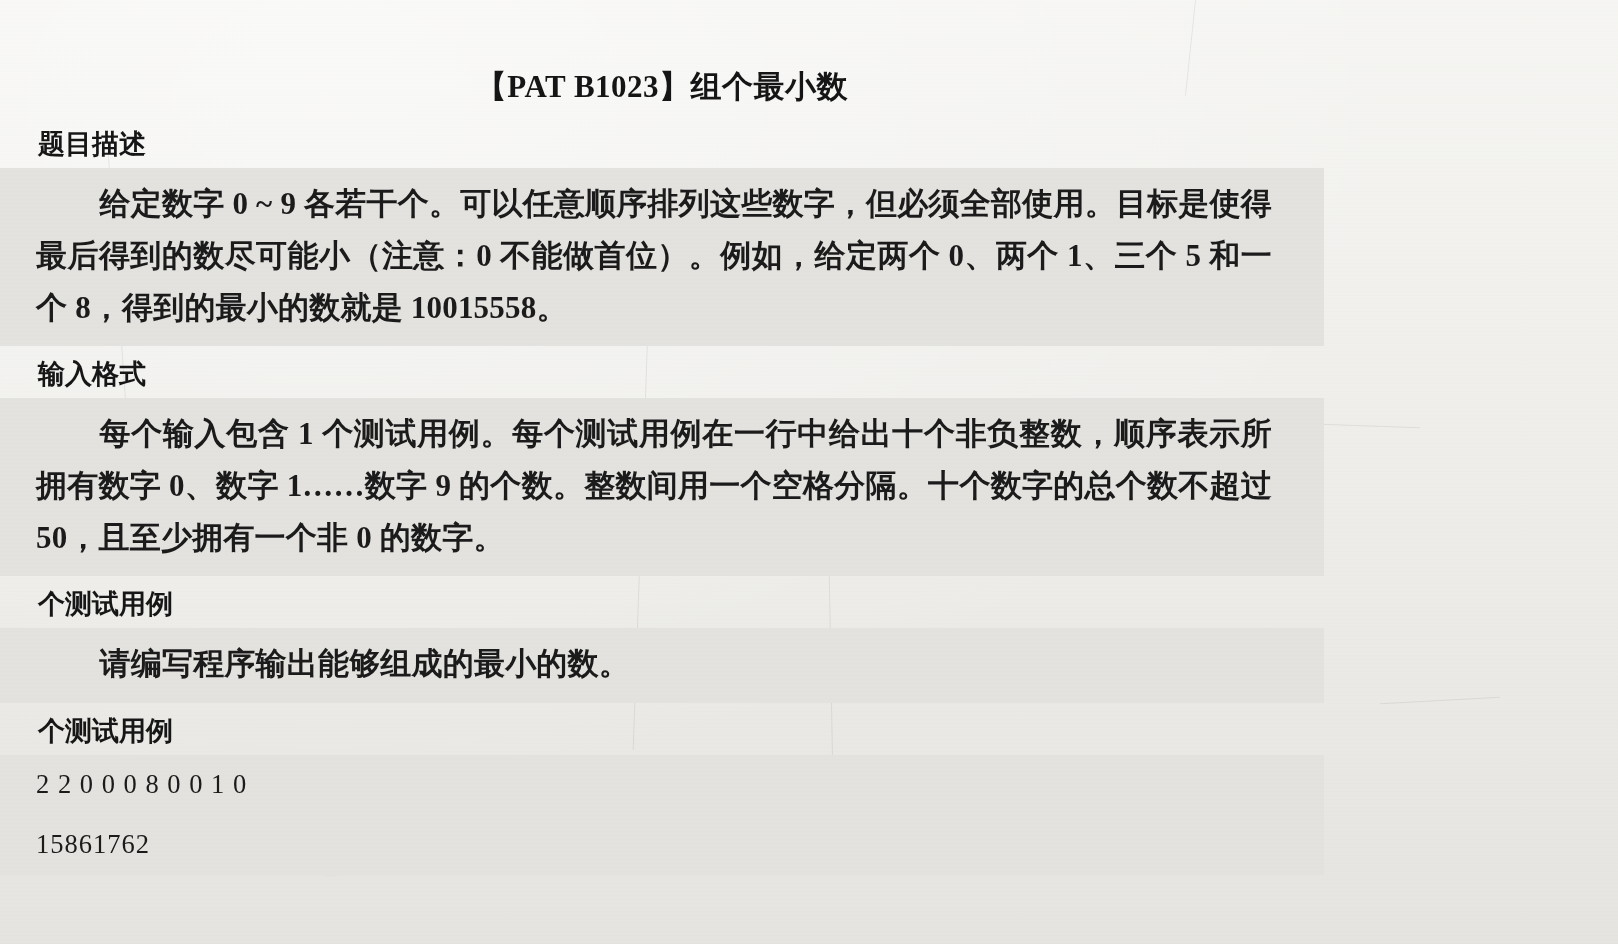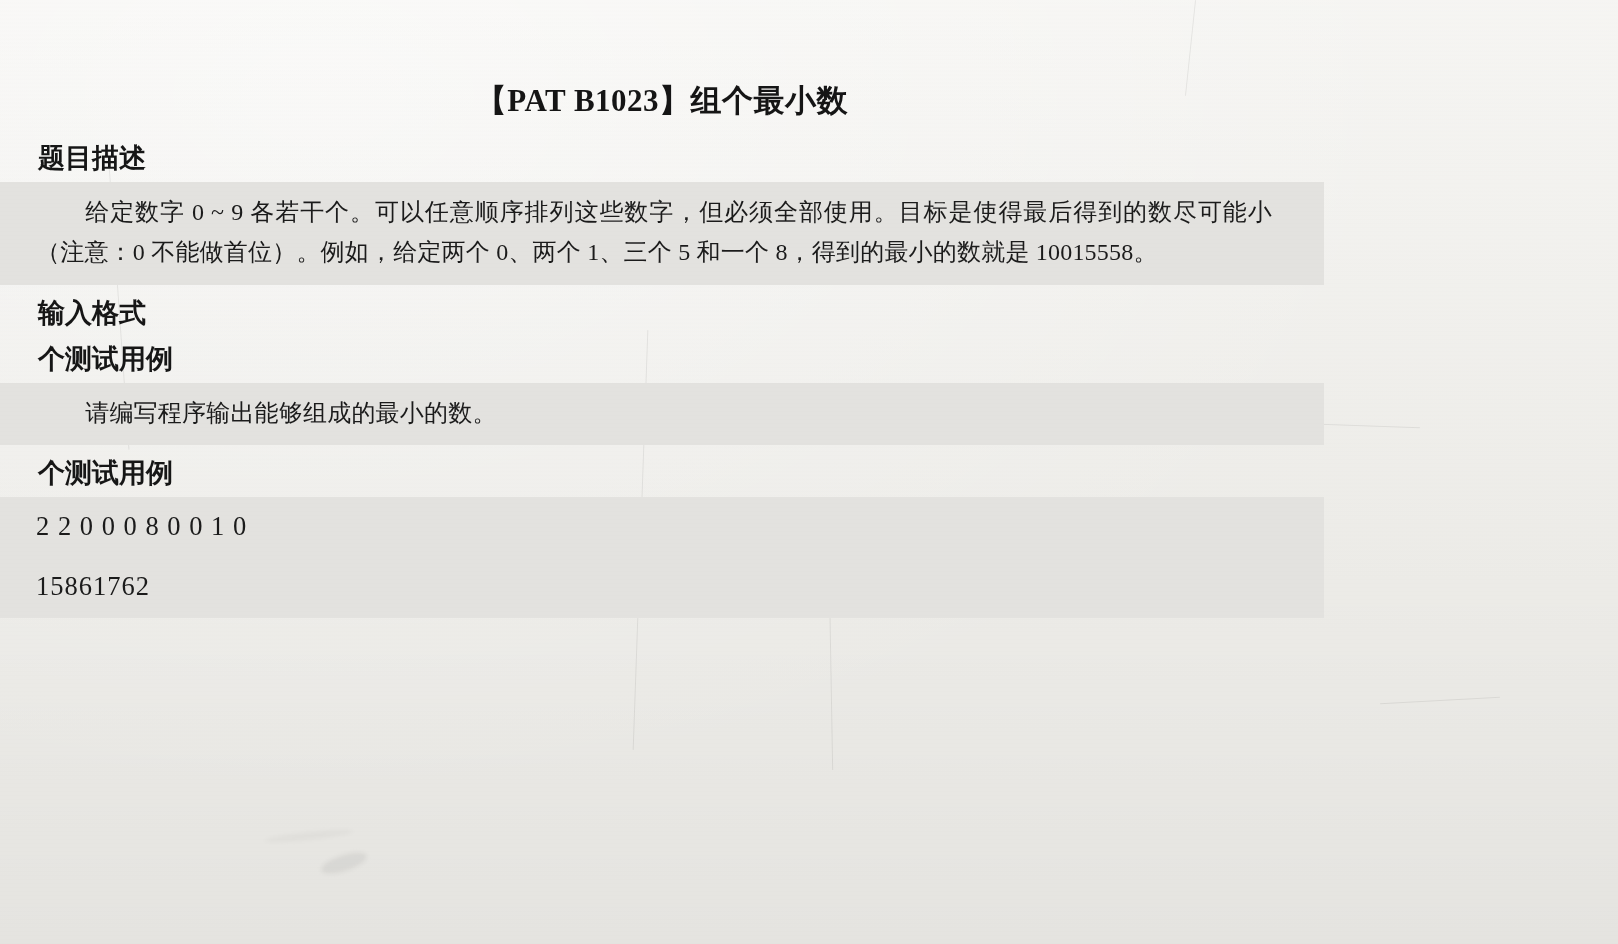--- a/index.html
+++ b/index.html
@@ -37,21 +37,21 @@
     inset: 0;
     pointer-events: none;
   }
   .crease {
     position: absolute;
     background: rgba(0,0,0,0.07);
   }
   .content {
     position: absolute;
     left: 0;
-    top: 14px;
+    top: 0;
     width: 1324px;
   }
   .doc-title {
     text-align: center;
     font-weight: bold;
     font-size: 31px;
     letter-spacing: 0.5px;
     margin: 66px 0 18px 0;
     color: #151515;
   }
@@ -61,26 +61,27 @@
     margin: 10px 0 6px 38px;
     color: #161616;
   }
   .block {
     background: #e3e2df;
     padding: 10px 0 12px 0;
     margin: 0;
   }
   .block p {
     margin: 0;
-    font-size: 24px;
+    font-size: 31px;
     line-height: 1.68;
     letter-spacing: 0.2px;
     padding: 0 52px 0 36px;
     text-align: justify;
     text-justify: inter-ideograph;
+    font-weight: bold;
   }
   .block p.indent {
     text-indent: 2.05em;
   }
   .sample {
     background: #e3e2df;
     font-size: 26.5px;
     line-height: 1.6;
     padding: 8px 36px 10px 36px;
     letter-spacing: 1px;
@@ -112,20 +113,23 @@
   <div class="content">
 
     <div class="doc-title">【PAT B1023】组个最小数</div>
 
     <div class="section-head">题目描述</div>
     <div class="block">
       <p class="indent">给定数字 0 ~ 9 各若干个。可以任意顺序排列这些数字，但必须全部使用。目标是使得最后得到的数尽可能小（注意：0 不能做首位）。例如，给定两个 0、两个 1、三个 5 和一个 8，得到的最小的数就是 10015558。</p>
     </div>
 
     <div class="section-head">输入格式</div>
+    <div class="block">
+      <p class="indent">每个输入包含 1 个测试用例。每个测试用例在一行中给出十个非负整数，顺序表示所拥有数字 0、数字 1……数字 9 的个数。整数间用一个空格分隔。十个数字的总个数不超过 50，且至少拥有一个非 0 的数字。</p>
+    </div>
 
     <div class="section-head">个测试用例</div>
     <div class="block">
       <p class="indent">请编写程序输出能够组成的最小的数。</p>
     </div>
 
     <div class="section-head">个测试用例</div>
     <div class="sample">2 2 0 0 0 8 0 0 1 0</div>
 
     <div class="sample">15861762</div>

